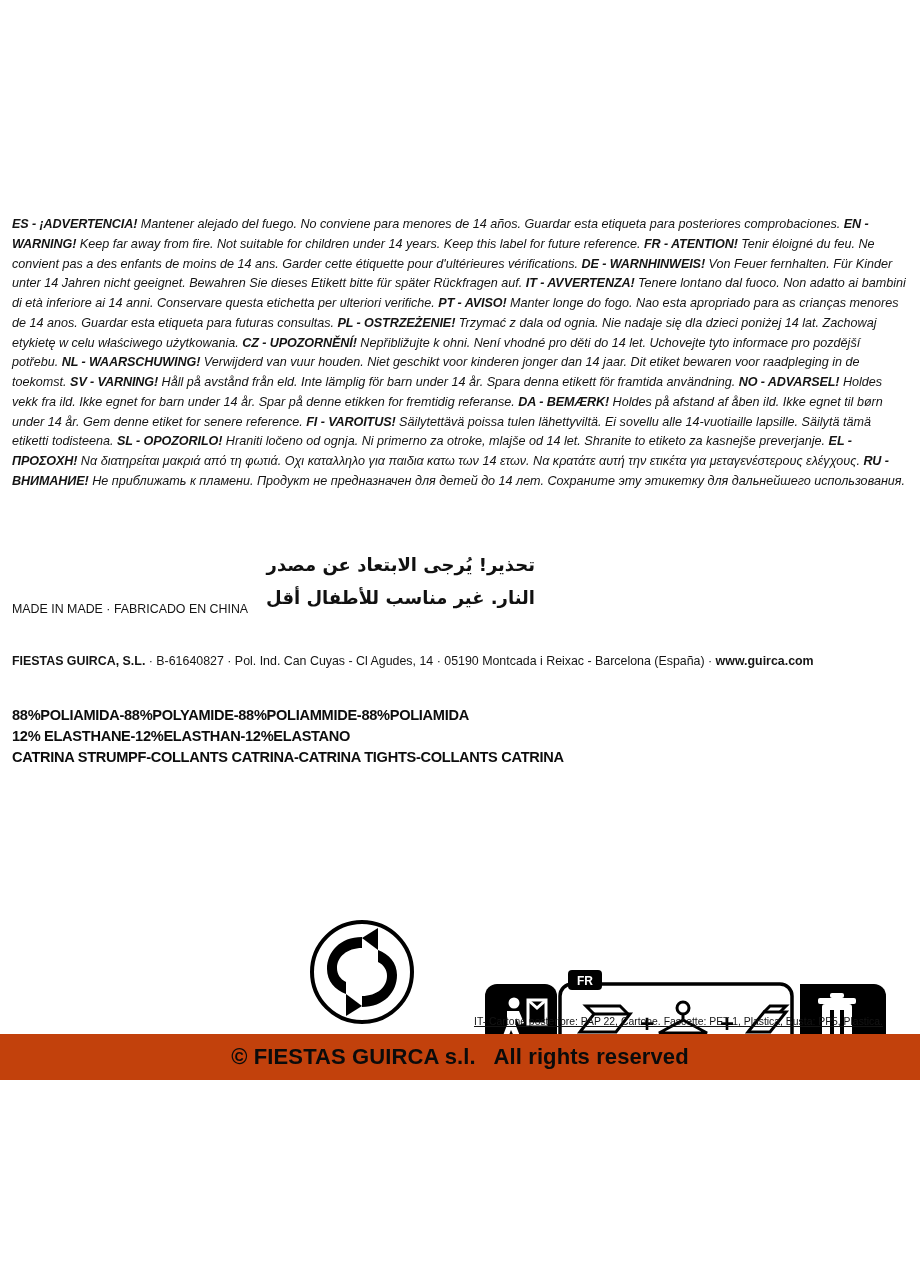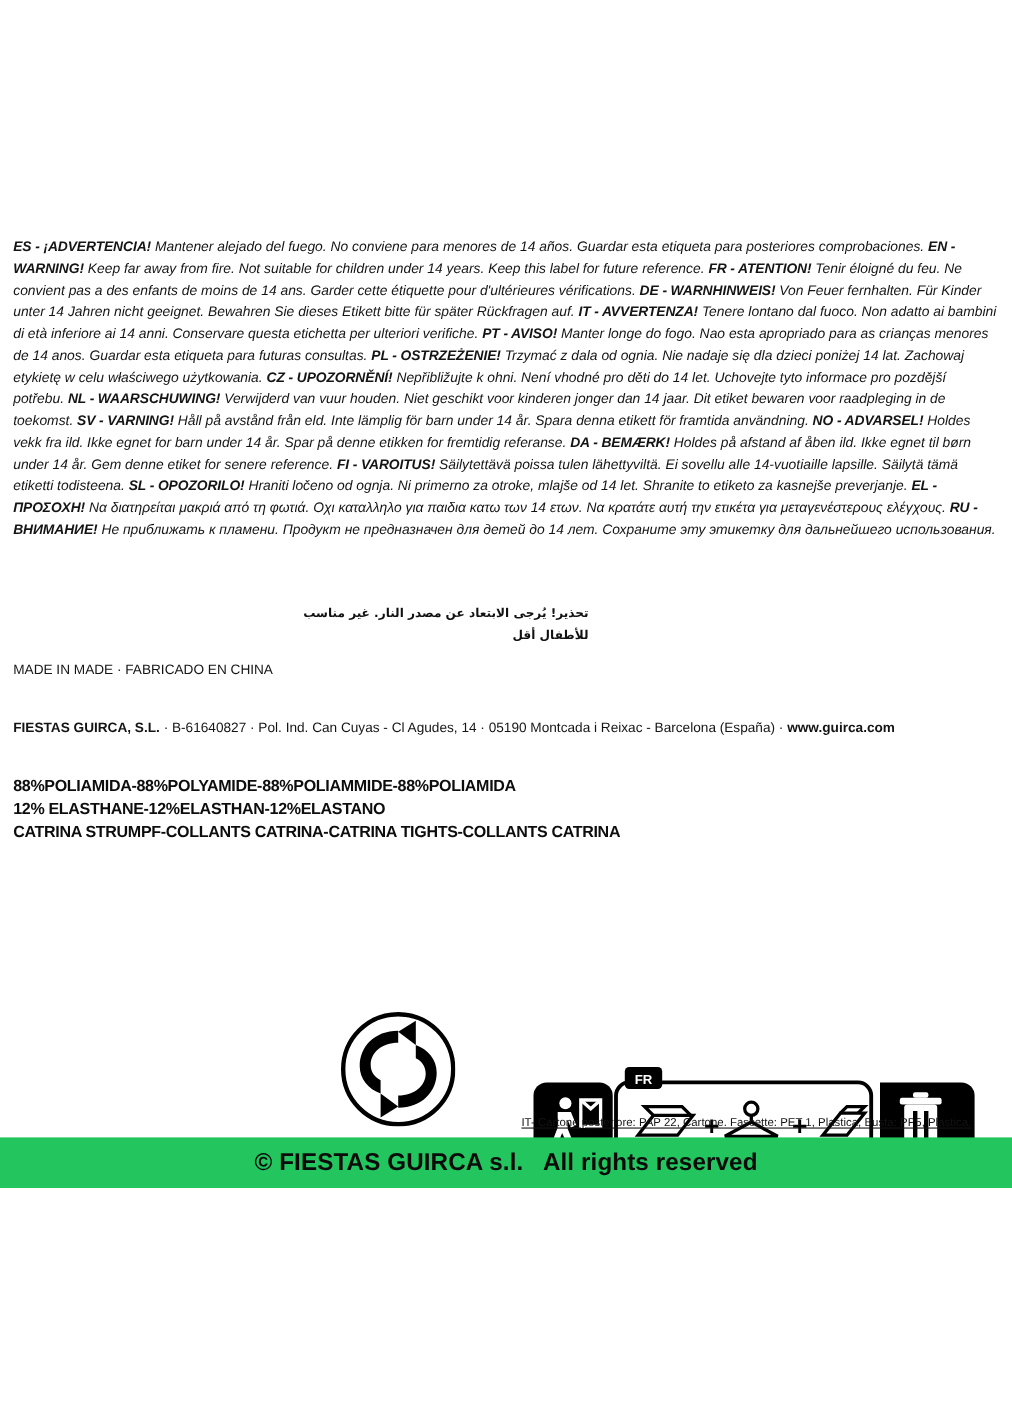--- a/index.html
+++ b/index.html
@@ -39,21 +39,21 @@
   }
 
   
   .arabic {
     position: absolute;
     right: 385px;
     top: 548px;
     width: 300px;
     text-align: right;
     direction: rtl;
-    font-size: 11px;
+    font-size: 18px;
     line-height: 1.85;
     font-weight: bold;
     font-family: "DejaVu Sans", sans-serif;
     color: #111111;
   }
 
   
   .made-in {
     position: absolute;
     left: 12px;
@@ -114,21 +114,21 @@
     text-decoration: underline;
   }
 
   
   .footer {
     position: absolute;
     left: 0;
     top: 1034px;
     width: 920px;
     height: 46px;
-    background: #22c55e;
+    background: #c2410c;
     display: flex;
     align-items: center;
     justify-content: center;
   }
   .footer-text {
     font-size: 22px;
     font-weight: bold;
     color: #0b0b0b;
     letter-spacing: 0.1px;
   }

